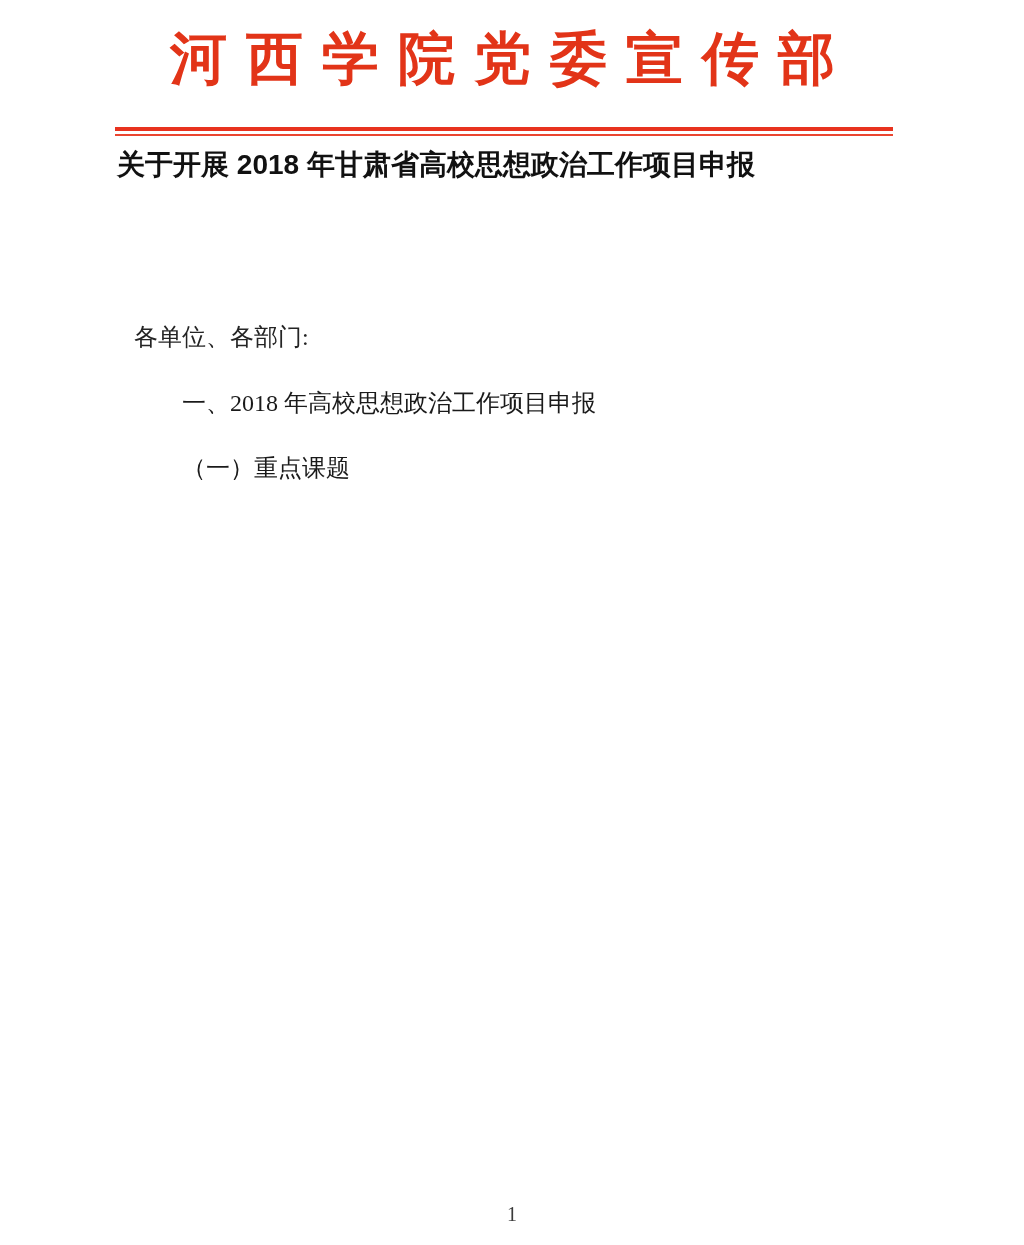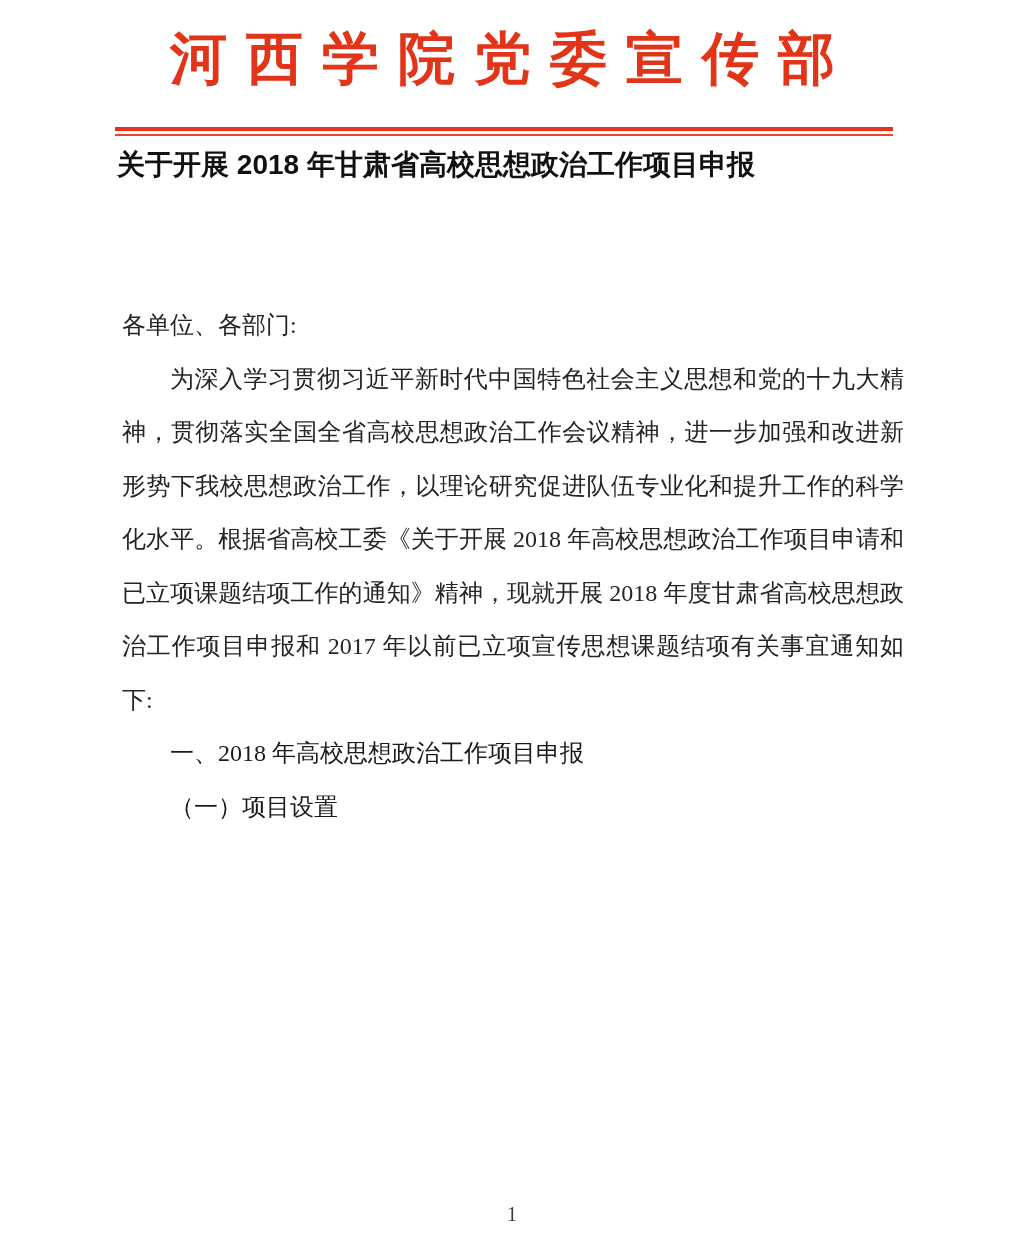--- a/index.html
+++ b/index.html
@@ -52,21 +52,21 @@
   .body-text {
     position: absolute;
     top: 299px;
     left: 122px;
     width: 782px;
     font-size: 24px;
     line-height: 53.5px;
     text-align: justify;
     color: #242424;
   }
-  .body-text p { margin: 0; }
+  .body-text p { margin: 12px; }
   .indent { text-indent: 2em; }
   .heading { font-weight: 400; text-indent: 2em; color: #1a1a1a; }
 
   .page-footer {
     position: absolute;
     top: 1200px;
     left: 0;
     width: 1024px;
     text-align: center;
     font-size: 20px;
@@ -83,20 +83,19 @@
   <div class="rule-thick"></div>
   <div class="rule-thin"></div>
 </div>
 
 <div class="doc-title">
   <div>关于开展 2018 年甘肃省高校思想政治工作项目申报</div>
 </div>
 
 <div class="body-text">
   <p>各单位、各部门:</p>
-  <p class="indent">为深入学习贯彻习近平新时代中国特色社会主义思想和党的十九大精神，贯彻落实全国全省高校思想政治工作会议精神，进一步加强和改进新形势下我校思想政治工作，以理论研究促进队伍专业化和提升工作的科学化水平。根据省高校工委《关于开展 2018 年高校思想政治工作项目申请和已立项课题结项工作的通知》精神，现就开展 2018 年度甘肃省高校思想政治工作项目申报和 2017 年以前已立项宣传思想课题结项有关事宜通知如下:</p>
   <p class="heading">一、2018 年高校思想政治工作项目申报</p>
-  <p class="heading">（一）项目设置</p>
+  <p class="heading">（一）重点课题</p>
 </div>
 
 <div class="page-footer">
   <span>1</span>
 </div>
 
 </body></html>

